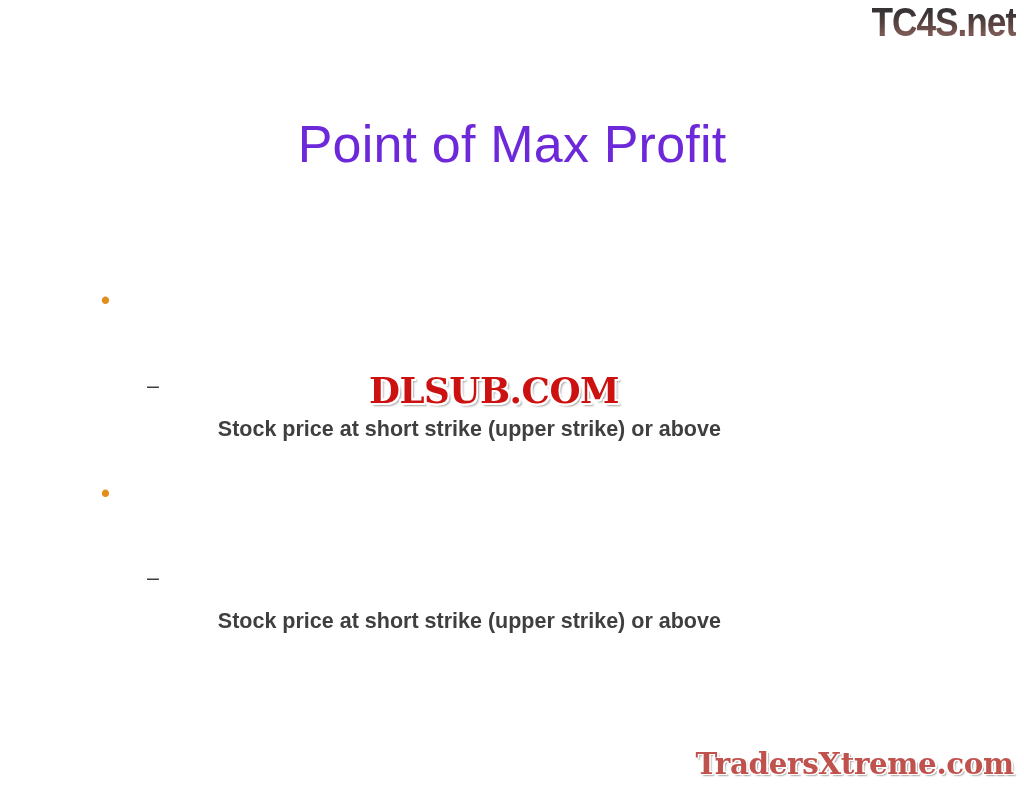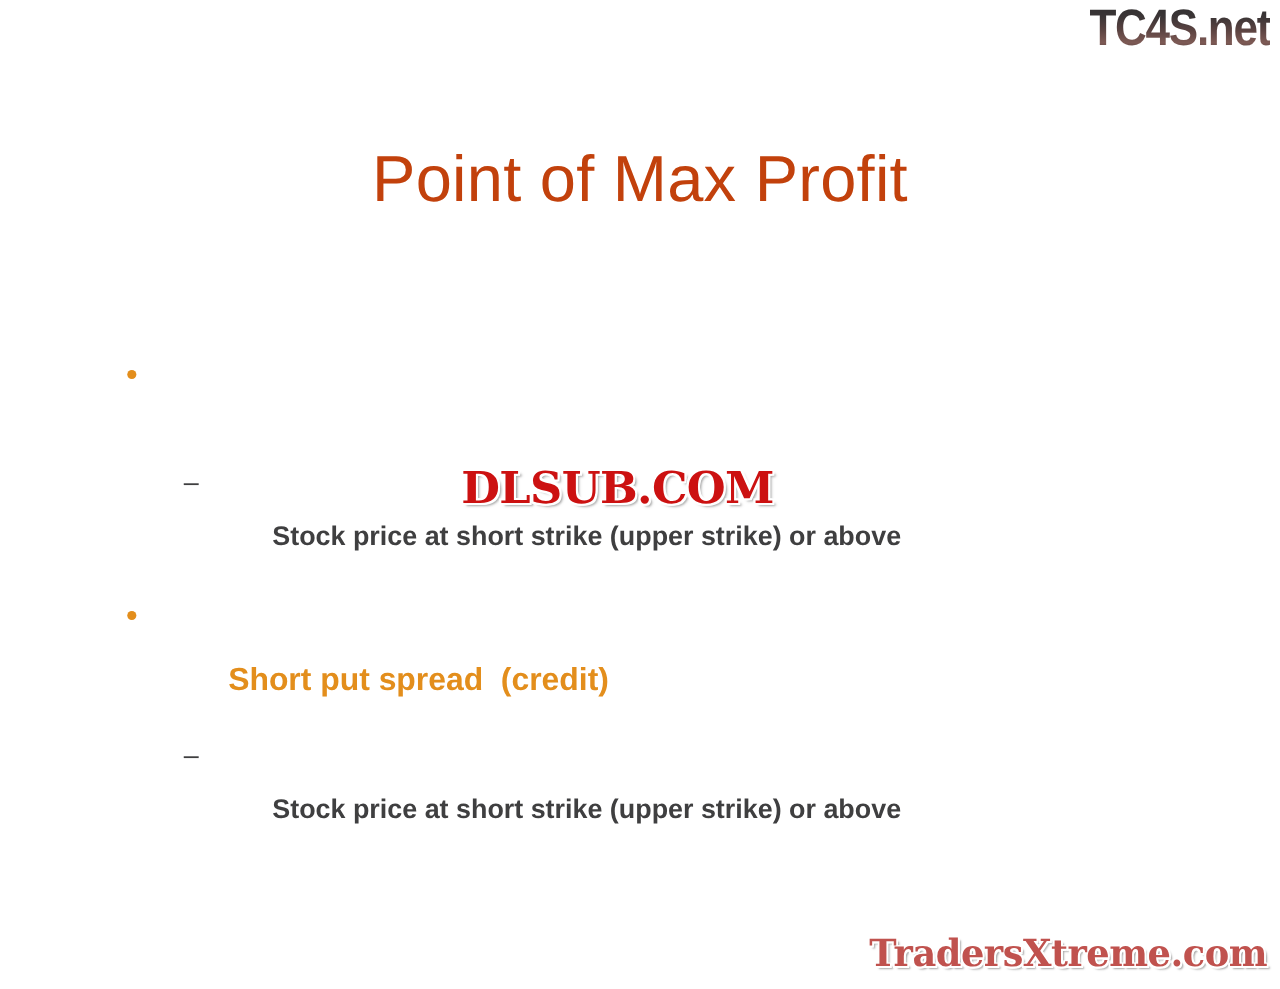--- a/index.html
+++ b/index.html
@@ -49,21 +49,21 @@
   
   #title {
     position: absolute;
     left: 0;
     top: 116px;
     width: 1024px;
     text-align: center;
     font-family: "Liberation Sans", sans-serif;
     font-size: 52px;
     font-weight: normal;
-    color: #c2410c;
+    color: #6d28d9;
     line-height: 1.1;
     letter-spacing: 0.2px;
   }
 
   
   #body-block {
     position: absolute;
     left: 99px;
     top: 288px;
     width: 800px;
@@ -177,21 +177,20 @@
       <span class="marker">•</span>
     </div>
 
     <div class="bullet-l2">
       <span class="marker">–</span>
       <span>Stock price at short strike (upper strike) or above</span>
     </div>
 
     <div class="bullet-l1">
       <span class="marker">•</span>
-      <span>Short put spread  (credit)</span>
     </div>
 
     <div class="bullet-l2">
       <span class="marker">–</span>
       <span>Stock price at short strike (upper strike) or above</span>
     </div>
 
   </div>
 
   <div id="dlsub-watermark">DLSUB.COM</div>

